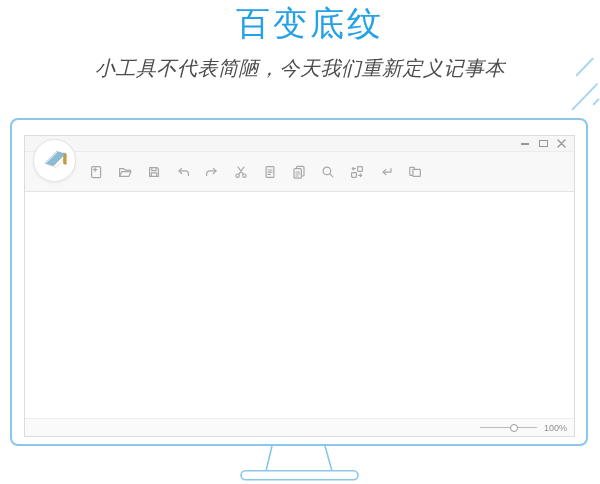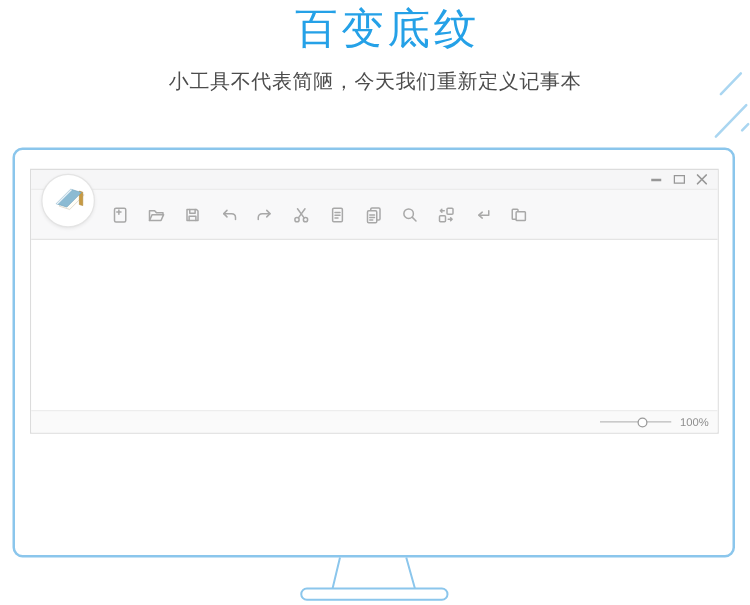--- a/index.html
+++ b/index.html
@@ -15,36 +15,36 @@
     width:600px;height:484px;position:relative;background:#fff;overflow:hidden;
     font-family:"Liberation Sans","DejaVu Sans",sans-serif;
   }
   .page-title{
     position:absolute;top:2px;left:0;width:100%;text-align:center;
     font-size:34px;line-height:42px;color:var(--accent-blue);
     letter-spacing:3px;font-weight:normal;margin:0;padding-left:20px;
   }
   .page-subtitle{
     position:absolute;top:55px;left:0;width:100%;text-align:center;
-    font-size:16px;color:var(--subtitle-gray);margin:0;letter-spacing:0.5px;
+    font-size:20px;color:var(--subtitle-gray);margin:0;letter-spacing:0.5px;font-style:italic;
   }
   .decor-line{
     position:absolute;height:2px;background:var(--decor-blue);
     border-radius:1px;transform-origin:left center;transform:rotate(-46deg);
   }
   .decor-a{left:576px;top:75px;width:25px;}
   .decor-b{left:572px;top:109px;width:37px;}
   .decor-c{left:593px;top:104px;width:9px;}
   .monitor{
     position:absolute;left:10px;top:118px;width:578px;height:328px;
     border:2px solid var(--frame-blue);border-radius:8px;background:#fff;
   }
   .stand{position:absolute;left:233px;top:445px;width:134px;height:39px;}
   .app-window{
-    position:absolute;left:24px;top:135px;width:551px;height:212px;
+    position:absolute;left:24px;top:135px;width:551px;height:302px;
     background:#fff;border:1px solid #dcdcdc;
     display:flex;flex-direction:column;
   }
   .titlebar{
     height:16px;flex:0 0 16px;background:#f6f6f7;border-bottom:1px solid #ececec;
     display:flex;align-items:center;justify-content:flex-end;
     padding-right:8px;gap:8px;position:relative;z-index:2;
   }
   .ctrl-btn{display:flex;align-items:center;justify-content:center;width:10px;height:10px;cursor:default;}
   .ic-min{width:8px;height:2px;background:#979797;display:block;}

